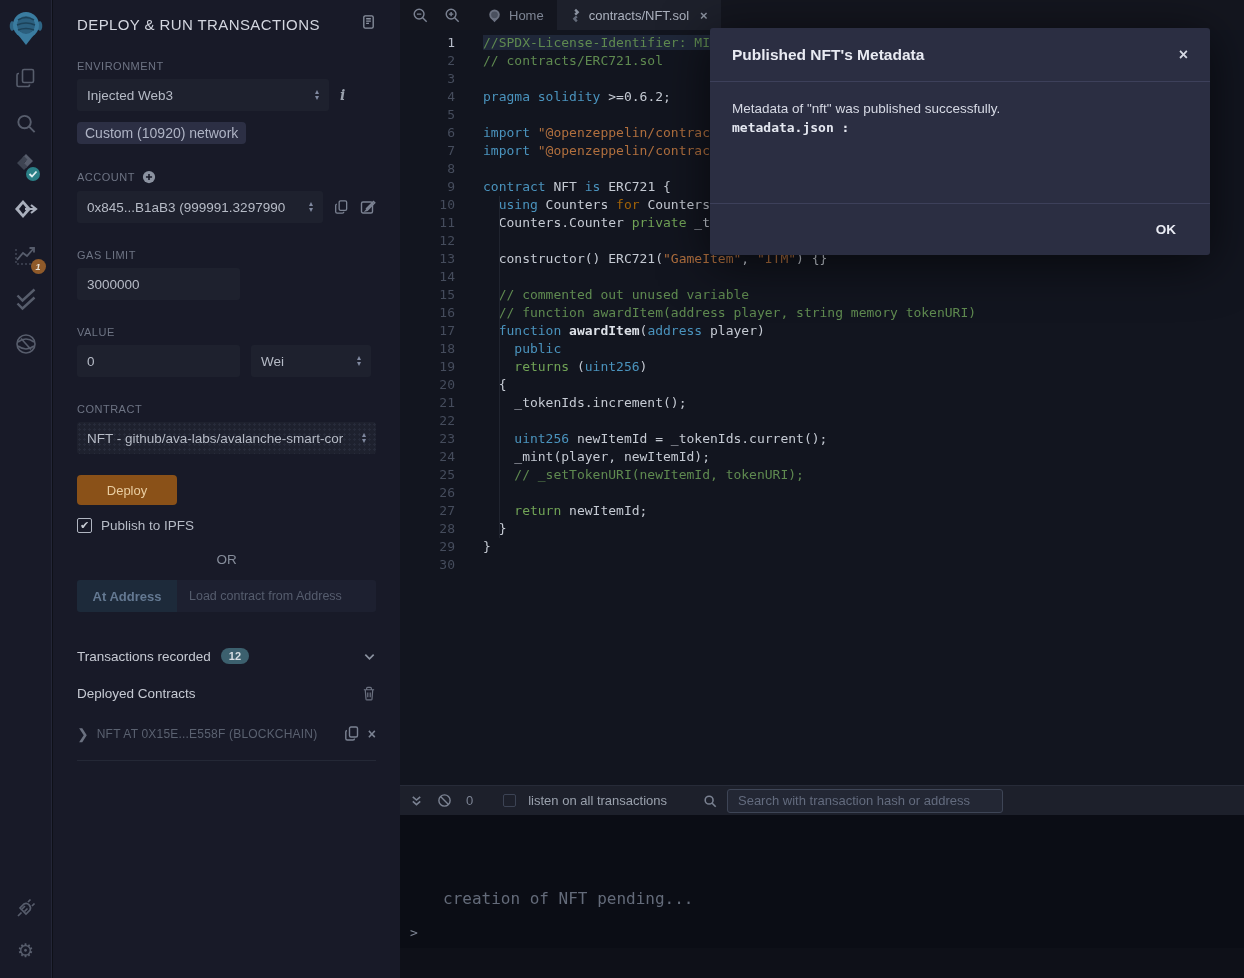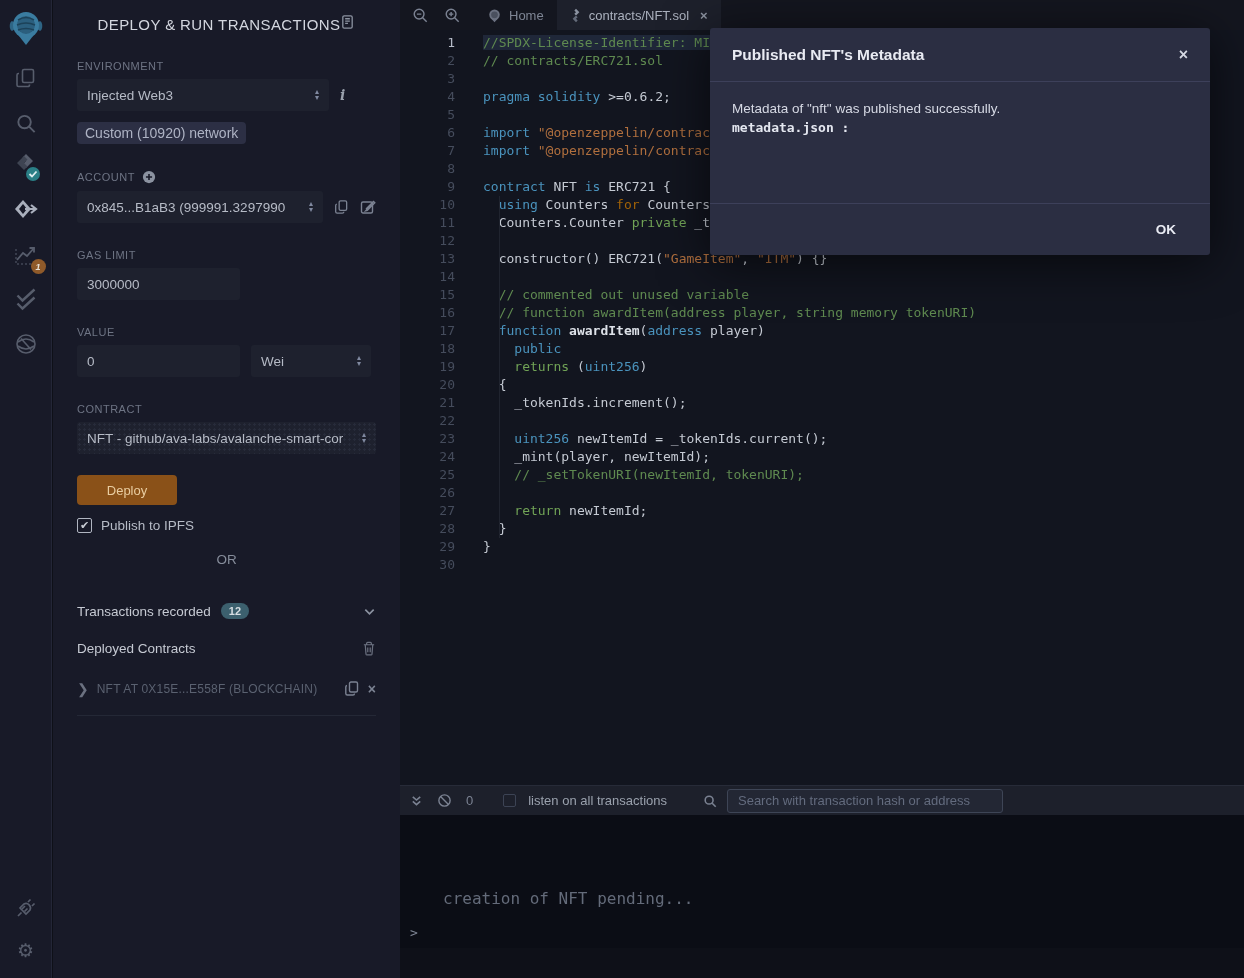--- a/index.html
+++ b/index.html
@@ -15,21 +15,21 @@
   .rail-icon { position:absolute; left:50%; transform:translateX(-50%);
                color:#575d6c; display:flex; align-items:center; justify-content:center; }
   .rail-icon.active { color:#b9bfcc; }
   .rail-badge { position:absolute; right:-7px; bottom:-5px; width:15px; height:15px;
                 border-radius:50%; font-size:9px; font-style:italic; font-weight:bold;
                 display:flex; align-items:center; justify-content:center; color:#e8e2d8; }
   .gear-glyph { font-size:19px; line-height:1; }
   
   .panel { position:absolute; left:53px; top:0; width:347px; height:978px;
            background:#181a28; padding:14px 24px 0 24px; z-index:4; }
-  .panel-head { display:flex; align-items:center; justify-content:center; }
+  .panel-head { display:flex; align-items:center; justify-content:space-between; }
   .panel-title { font-size:15px; font-weight:500; letter-spacing:.4px; color:#d3d6df; }
   .doc-icon { color:#8b92a0; }
   .sec-label { margin-top:26px; font-size:11px; letter-spacing:.5px; color:#6e7484;
                display:flex; align-items:center; gap:7px; }
   .sec-label:first-of-type { margin-top:36px; }
   .row { display:flex; align-items:center; gap:11px; }
   .sel, .inp { margin-top:7px; height:32px; background:#1e212e; border:none; border-radius:3px;
                color:#b6bbc6; font-size:13.5px; display:flex; align-items:center;
                padding:0 10px; font-family:"Liberation Sans", sans-serif; }
   .sel { justify-content:space-between; cursor:pointer; }
@@ -291,20 +291,24 @@
 
     <button class="deploy-btn">Deploy</button>
 
     <div class="chk-row">
       <span class="chk">✔</span>
       <span class="chk-label">Publish to IPFS</span>
     </div>
 
     <div class="or">OR</div>
 
+    <div class="ataddr">
+      <button class="ataddr-btn">At Address</button>
+      <input class="ataddr-inp" placeholder="Load contract from Address" style="">
+    </div>
 
     <div class="tx-row">
       <span class="tx-label">Transactions recorded</span>
       <span class="tx-badge">12</span>
       <span class="tx-chevron">
         <svg width="13" height="13" viewBox="0 0 14 14" stroke="currentColor" fill="none" stroke-width="1.8">
           <path d="M2.5 5 L7 9.5 L11.5 5"></path>
         </svg>
       </span>
     </div>

